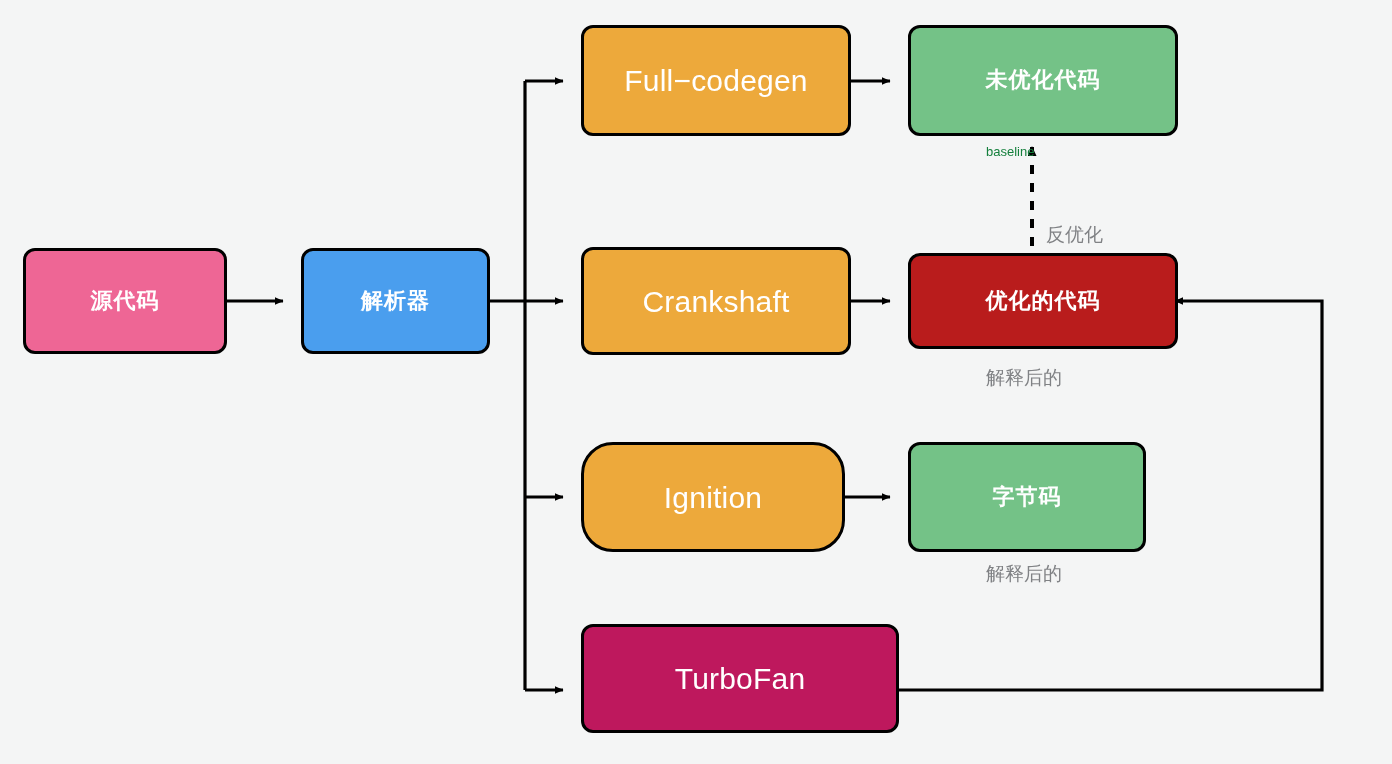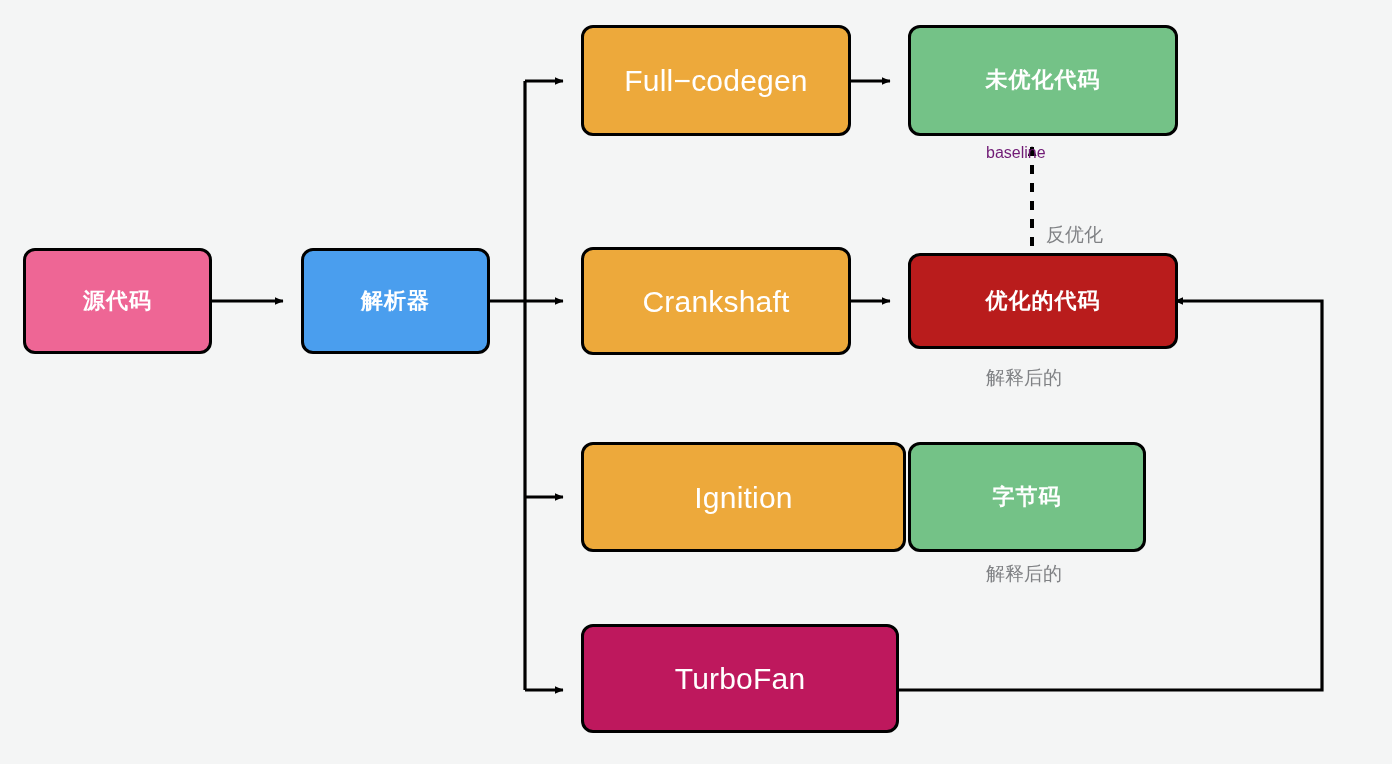--- a/index.html
+++ b/index.html
@@ -48,22 +48,22 @@
     font-weight: 400;
     letter-spacing: 0.2px;
   }
   .node-label-cn {
     font-size: 22px;
     font-weight: 700;
     letter-spacing: 1px;
   }
   .edge-label {
     position: absolute;
-    color: #701a75;
-    font-size: 16px;
+    color: #15803d;
+    font-size: 13px;
     white-space: nowrap;
     user-select: none;
   }
   .edge-label-cn {
     position: absolute;
     color: #808285;
     font-size: 19px;
     white-space: nowrap;
     user-select: none;
   }
@@ -122,37 +122,37 @@
 
     <g>
       <path d="M1032,246 L1032,147" stroke="#000000" stroke-width="4" stroke-dasharray="9 9" fill="none" marker-end="url(#arrow-dash)"></path>
     </g>
 
     <g>
       <path d="M841,690 L1322,690 L1322,301 L1175,301" stroke="#000000" stroke-width="3.2" fill="none" marker-end="url(#arrow)"></path>
     </g>
   </svg>
 
-  <div class="node" style="left:12px; top:248px; width:189px; height:106px; background:#ee6695;">
+  <div class="node" style="left:12px; top:248px; width:204px; height:106px; background:#ee6695;">
     <span class="node-label-cn">源代码</span>
   </div>
 
   <div class="node" style="left:290px; top:248px; width:189px; height:106px; background:#4a9eee;">
     <span class="node-label-cn">解析器</span>
   </div>
 
   <div class="node" style="left:570px; top:25px; width:270px; height:111px; background:#eda93b;">
     <span class="node-label-en">Full−codegen</span>
   </div>
 
   <div class="node" style="left:570px; top:247px; width:270px; height:108px; background:#eda93b;">
     <span class="node-label-en">Crankshaft</span>
   </div>
 
-  <div class="node" style="left:570px; top:442px; width:325px; height:110px; background:#eda93b;">
+  <div class="node" style="left:570px; top:442px; width:264px; height:110px; background:#eda93b;border-radius:32px;">
     <span class="node-label-en">Ignition</span>
   </div>
 
   <div class="node" style="left:570px; top:624px; width:318px; height:109px; background:#be185d;">
     <span class="node-label-en">TurboFan</span>
   </div>
 
   <div class="node" style="left:897px; top:25px; width:270px; height:111px; background:#74c287;">
     <span class="node-label-cn">未优化代码</span>
   </div>

